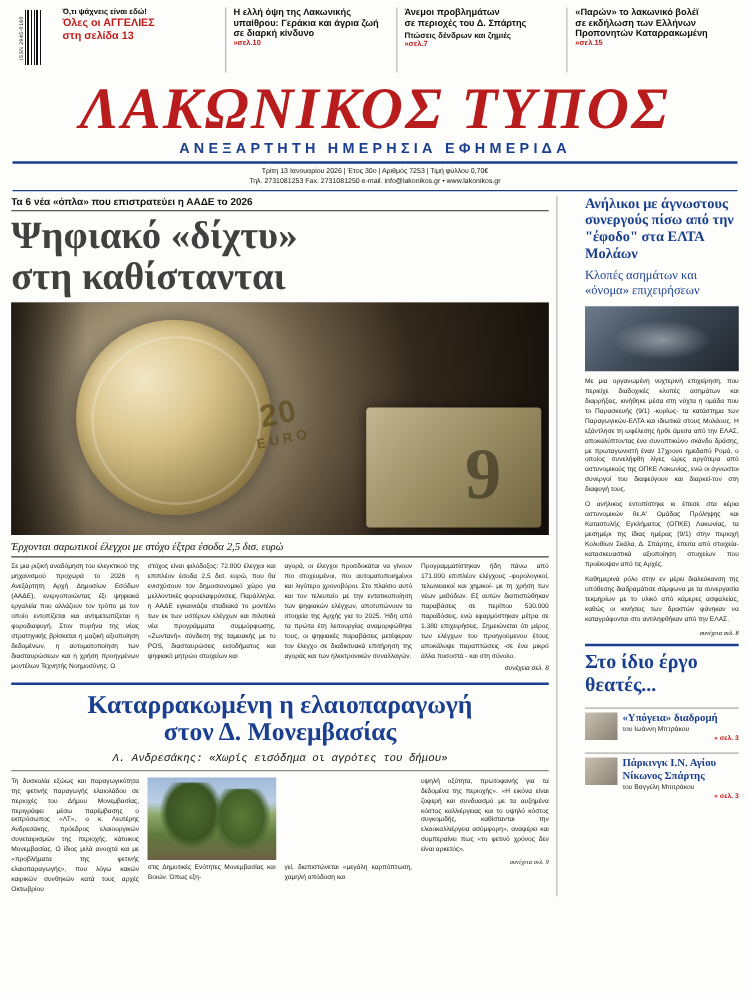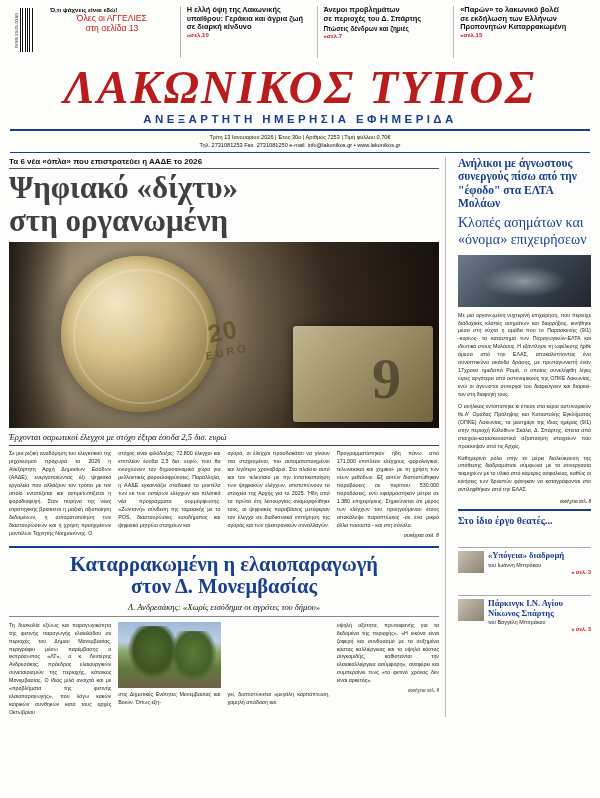--- a/index.html
+++ b/index.html
@@ -64,21 +64,21 @@
     padding: 0 6px;
     border-left: 1px solid #b9b9b9;
     font-family: "Liberation Sans", sans-serif;
     line-height: 1.18;
   }
   .teaser:first-child { border-left: none; }
   .teaser .t-line { font-size: 7.4px; font-weight: bold; color: #111; }
   .teaser .t-sub { font-size: 6.4px; font-weight: bold; color: #111; margin-top: 2px; }
   .teaser .t-page { color: #c01a18; font-weight: bold; }
   .teaser .t-small { font-size: 6.2px; font-weight: bold; }
-  .teaser .t-bigred { font-size: 8.6px; color: #c01a18; font-weight: normal; text-align: center; }
+  .teaser .t-bigred { font-size: 8.6px; color: #c01a18; font-weight: bold; }
 
   
   .masthead {
     text-align: center;
     padding: 2px 0 0 0;
   }
   .masthead-title {
     font-family: "Liberation Serif", serif;
     font-style: italic;
     font-weight: bold;
@@ -118,21 +118,21 @@
   
   .body-grid {
     display: flex;
     padding: 4px 9px 6px 9px;
     gap: 6px;
   }
   .col-main { width: 430px; }
   .col-right {
     flex: 1;
     border-left: 1px solid #b9b9b9;
-    padding-left: 12px;
+    padding-left: 22px;
   }
 
   
   .kicker {
     font-family: "Liberation Sans", sans-serif;
     font-size: 8px;
     font-weight: bold;
     color: #111;
     border-bottom: 1px solid #555;
     padding-bottom: 2px;
@@ -243,21 +243,21 @@
 
   .sec-head {
     font-family: "Liberation Serif", serif;
     font-weight: bold;
     font-size: 20.5px;
     color: #1b3f8f;
     line-height: 1.1;
     text-align: center;
   }
   .sec-sub {
-    font-family: Liberation Serif, serif;
+    font-family: Liberation Mono, monospace;
     font-style: italic;
     font-size: 8.6px;
     text-align: center;
     color: #111;
     margin: 4px 0 5px 0;
     border-bottom: 1px solid #888;
     padding-bottom: 4px;
   }
 
   .bottom-grid { display: flex; gap: 7px; }
@@ -306,21 +306,21 @@
   
   .r-head {
     font-family: "Liberation Serif", serif;
     font-weight: bold;
     font-size: 11.5px;
     color: #1b3f8f;
     line-height: 1.18;
   }
   .r-sub {
     font-family: "Liberation Serif", serif;
-    font-size: 14px;
+    font-size: 10px;
     color: #1b3f8f;
     line-height: 1.2;
     margin-top: 4px;
   }
   .r-photo {
     width: 100%; height: 52px;
     margin: 6px 0 5px 0;
     background: linear-gradient(135deg,#6d7c8c 0%, #3f4a57 45%, #20262e 100%);
     position: relative;
     overflow: hidden;
@@ -342,28 +342,28 @@
   .r-cont {
     font-family: "Liberation Serif", serif;
     font-style: italic;
     text-align: right;
     font-size: 5.2px;
   }
   .r-rule { height: 2px; background: #1b3f8f; margin: 5px 0 4px 0; }
   .r-box-title {
     font-family: "Liberation Serif", serif;
     font-weight: bold;
-    font-size: 10px;
+    font-size: 16px;
     color: #1b3f8f;
     line-height: 1.15;
   }
   .r-item {
     border-top: 1px solid #aaa;
     padding-top: 3px;
-    margin-top: 20px;
+    margin-top: 8px;
   }
   .r-item-title {
     font-family: "Liberation Serif", serif;
     font-weight: bold;
     font-size: 8.6px;
     color: #1b3f8f;
     line-height: 1.15;
   }
   .r-item-by {
     font-family: "Liberation Sans", sans-serif;
@@ -442,21 +442,21 @@
   </div>
 
   <div class="body-grid">
 
     <div class="col-main">
 
       <div class="kicker">Τα 6 νέα «όπλα» που επιστρατεύει η ΑΑΔΕ το 2026</div>
 
       <div class="lead-head">
         <span class="l2">Ψηφιακό «δίχτυ»</span>
-        <span class="l2">στη οργανωμένη</span>
+        <span class="l2">στη καθίστανται</span>
       </div>
 
       <div class="lead-photo">
         <div class="bg"></div>
         <div class="blur"></div>
         <div class="coin"></div>
         <div class="coin-label">
           <span>20</span>
           <small>EURO</small>
         </div>

